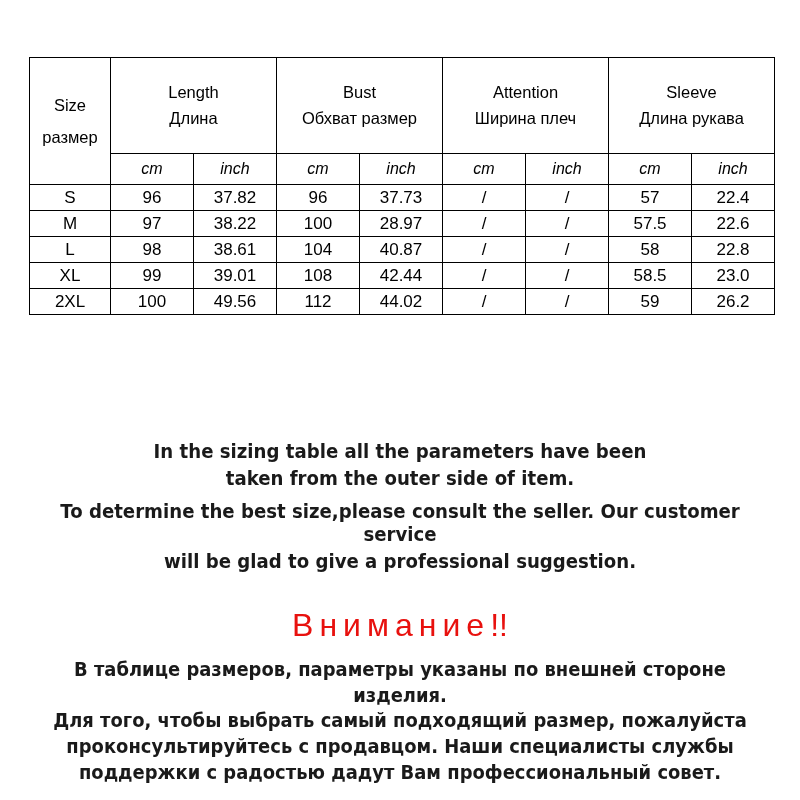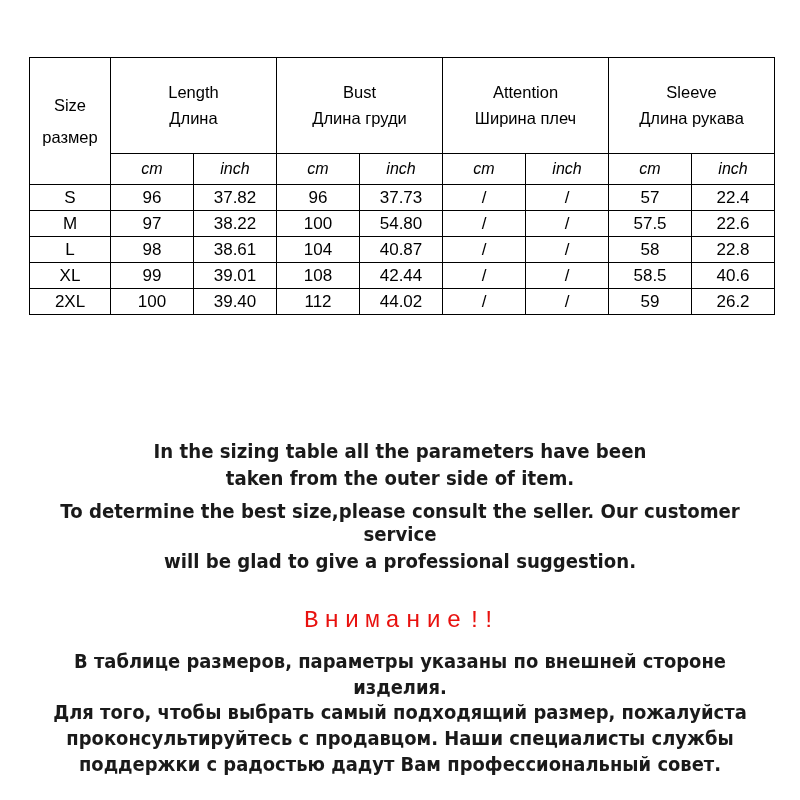--- a/index.html
+++ b/index.html
@@ -96,22 +96,22 @@
     line-height: 1.22;
     margin: 0;
     transform: scaleX(0.93);
     transform-origin: center top;
   }
   .body-en p { margin: 0 0 3px 0; }
   .body-en p.gap { margin-top: 9px; }
 
   .attn-ru {
     color: #e8110e;
-    font-family: Liberation Mono, monospace;
-    font-size: 24px;
+    font-family: Liberation Sans, sans-serif;
+    font-size: 32px;
     font-weight: normal;
     letter-spacing: 6px;
     line-height: 1;
     margin: 0;
     padding: 32px 0 16px 0;
   }
   .attn-ru .bangs { letter-spacing: 0px; }
 
   .body-ru {
     font-family: "DejaVu Sans", sans-serif;
@@ -146,21 +146,21 @@
         <td class="size-head" rowspan="2">
           <span class="en">Size</span>
           <span class="ru">размер</span>
         </td>
         <td class="grp-head" colspan="2">
           <span class="en">Length</span>
           <span class="ru">Длина</span>
         </td>
         <td class="grp-head" colspan="2">
           <span class="en">Bust</span>
-          <span class="ru">Длина груди</span>
+          <span class="ru">Обхват размер</span>
         </td>
         <td class="grp-head" colspan="2">
           <span class="en">Attention</span>
           <span class="ru">Ширина плеч</span>
         </td>
         <td class="grp-head" colspan="2">
           <span class="en">Sleeve</span>
           <span class="ru">Длина рукава</span>
         </td>
       </tr>
@@ -184,21 +184,21 @@
         <td>/</td>
         <td>/</td>
         <td>57</td>
         <td>22.4</td>
       </tr>
       <tr class="data-row">
         <td>M</td>
         <td>97</td>
         <td>38.22</td>
         <td>100</td>
-        <td>54.80</td>
+        <td>28.97</td>
         <td>/</td>
         <td>/</td>
         <td>57.5</td>
         <td>22.6</td>
       </tr>
       <tr class="data-row">
         <td>L</td>
         <td>98</td>
         <td>38.61</td>
         <td>104</td>
@@ -210,26 +210,26 @@
       </tr>
       <tr class="data-row">
         <td>XL</td>
         <td>99</td>
         <td>39.01</td>
         <td>108</td>
         <td>42.44</td>
         <td>/</td>
         <td>/</td>
         <td>58.5</td>
-        <td>40.6</td>
+        <td>23.0</td>
       </tr>
       <tr class="data-row">
         <td>2XL</td>
         <td>100</td>
-        <td>39.40</td>
+        <td>49.56</td>
         <td>112</td>
         <td>44.02</td>
         <td>/</td>
         <td>/</td>
         <td>59</td>
         <td>26.2</td>
       </tr>
     </tbody>
   </table>
 </div>

